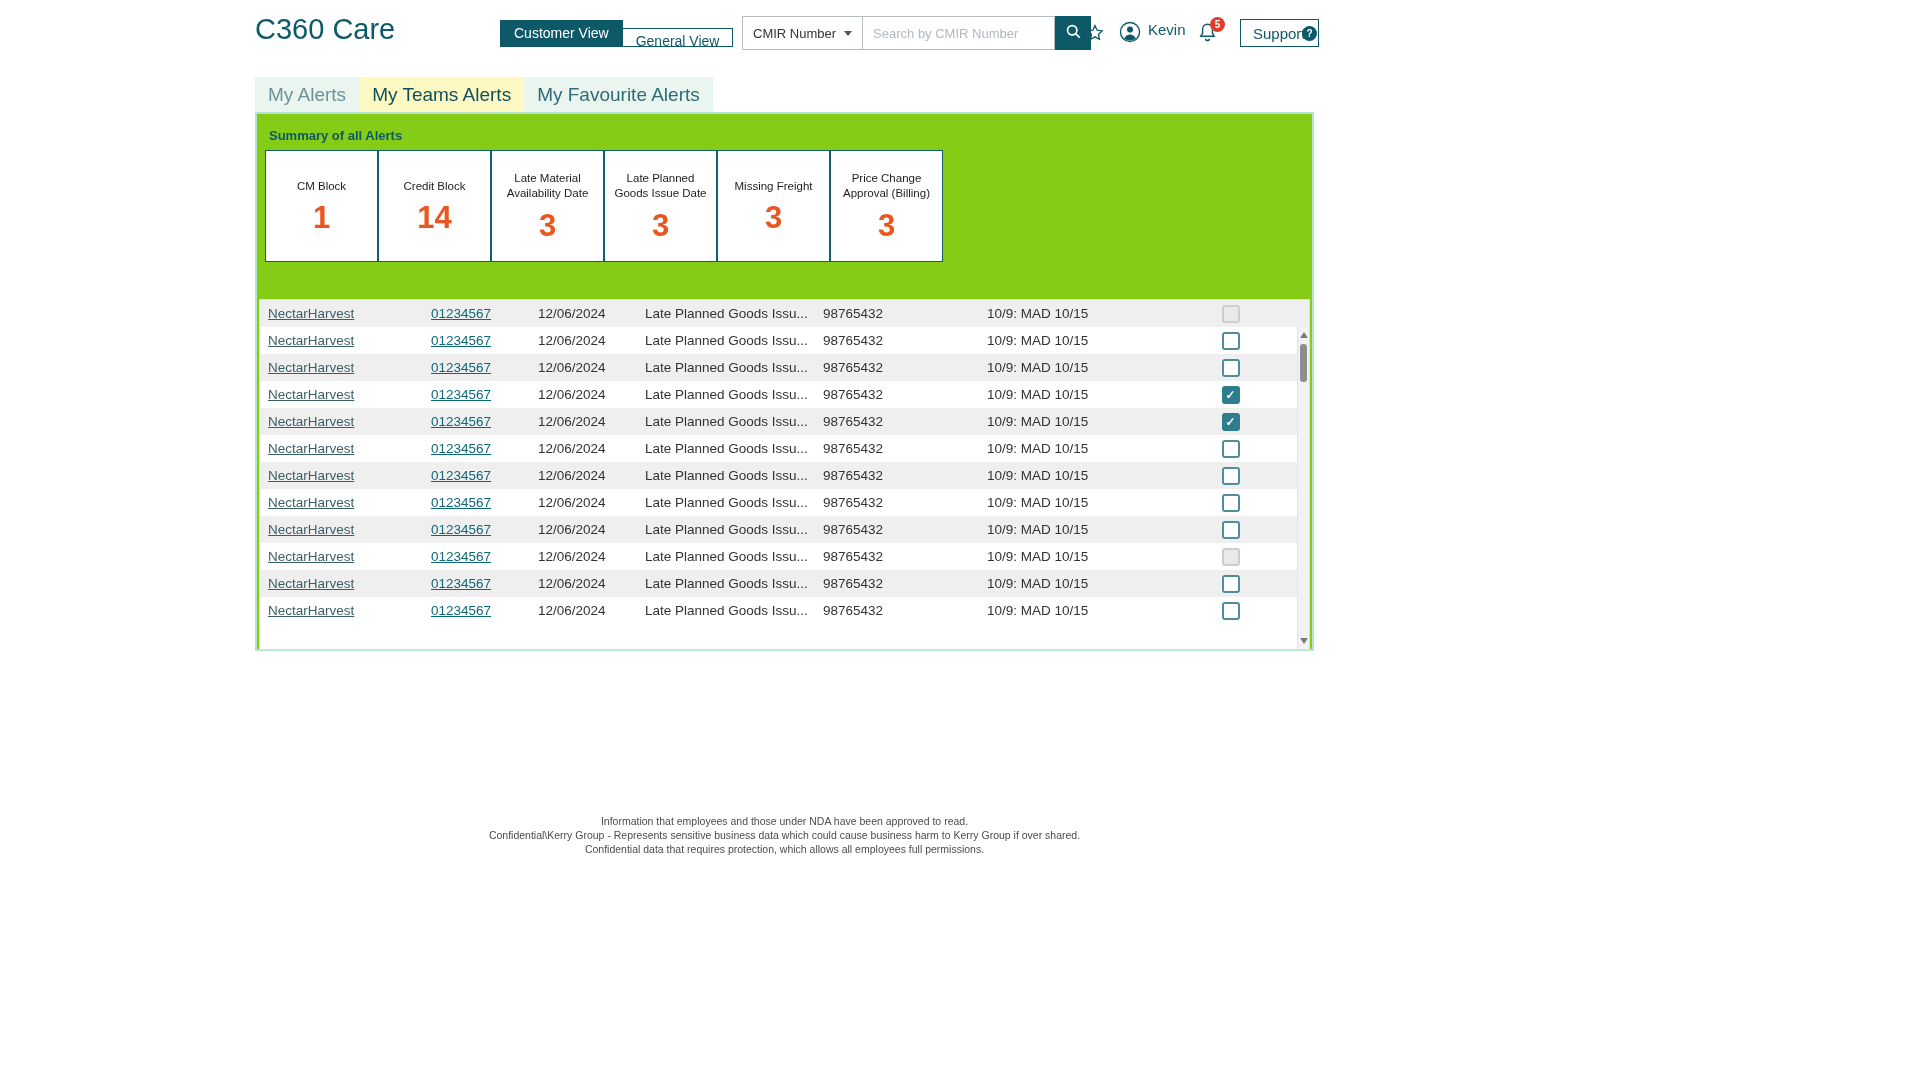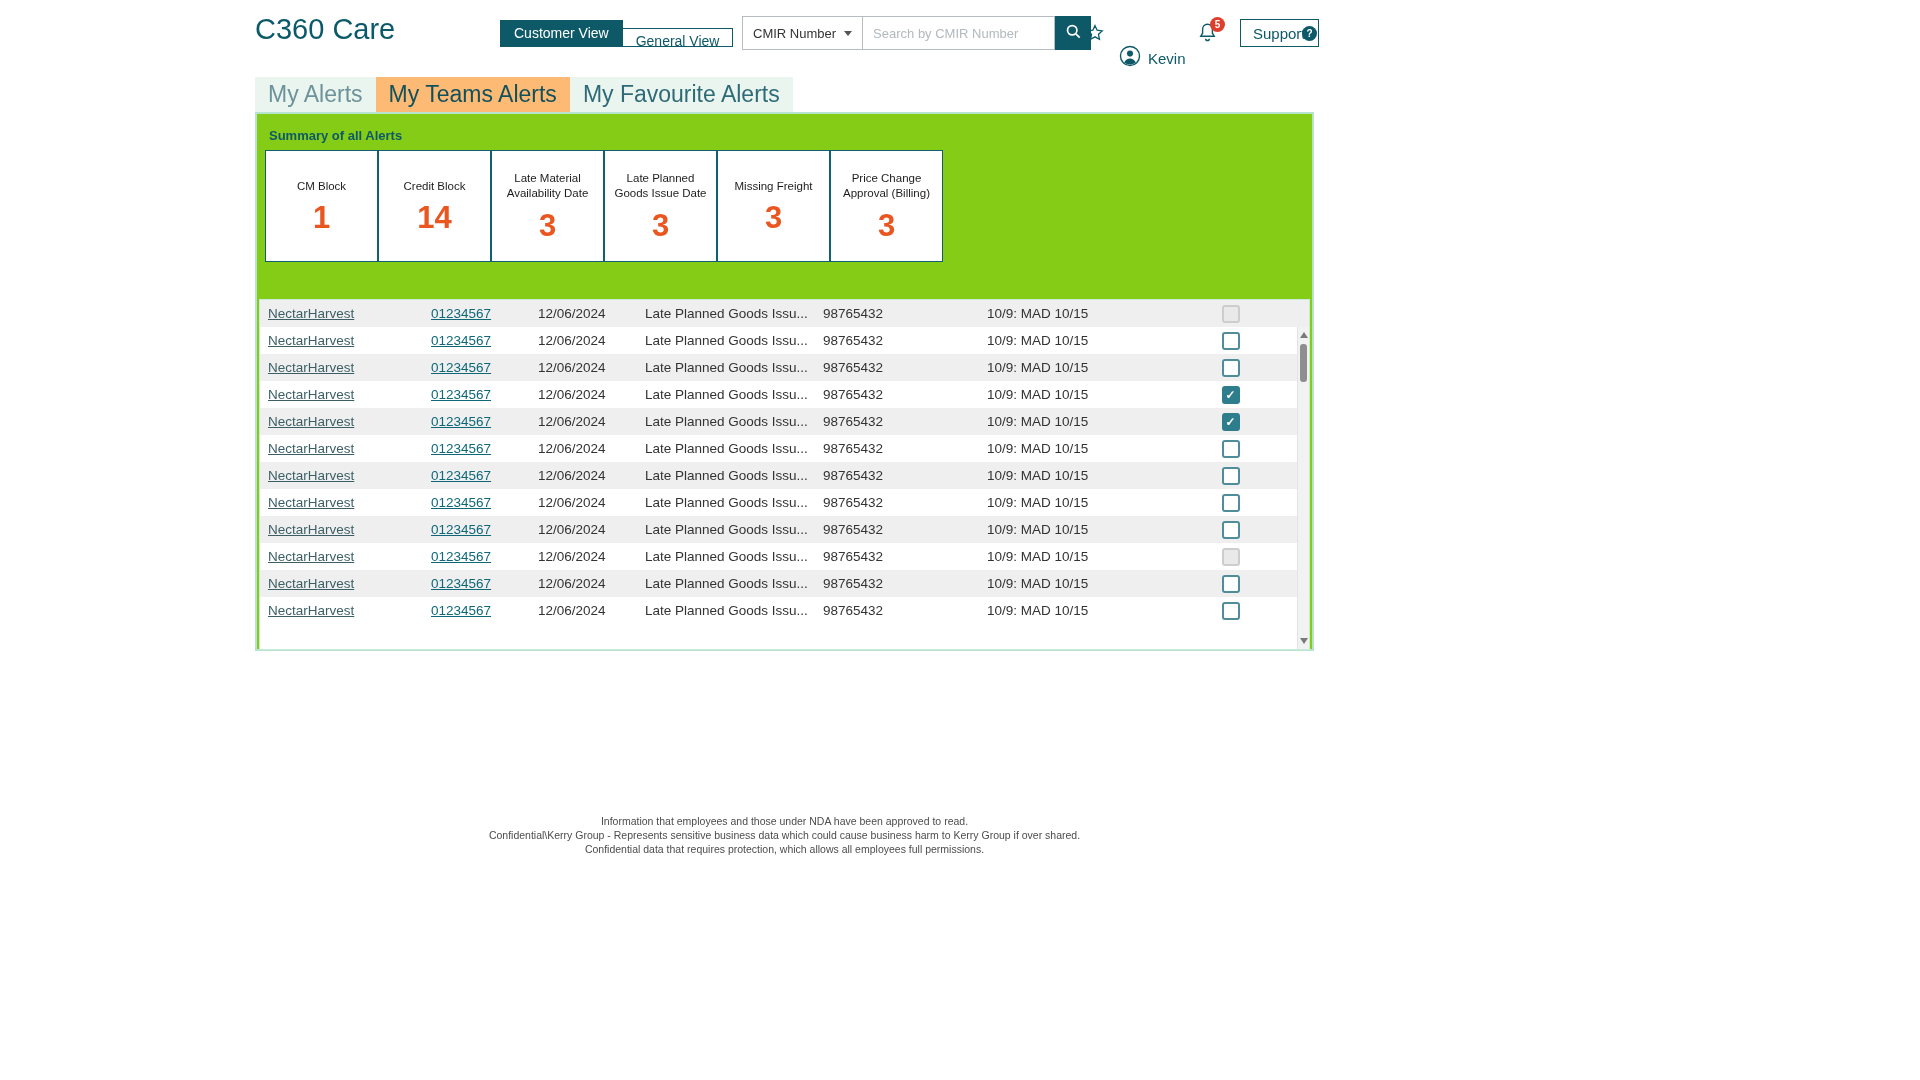--- a/index.html
+++ b/index.html
@@ -27,21 +27,21 @@
   }
   .caret-down { width: 0; height: 0; border-left: 4px solid transparent; border-right: 4px solid transparent; border-top: 5px solid #555; }
   .search-input {
     width: 192px; border: 1px solid #b6bcc1; border-left: none; padding: 12px 10px;
     font-size: 13px; color: #333; outline: none; font-family: inherit;
   }
   .search-input::placeholder { color: #b3b9bd; }
   .search-btn { width: 36px; background: #0d5968; border: none; display: flex; align-items: center; justify-content: center; cursor: pointer; }
 
   .star-wrap { position: absolute; left: 1085px; top: 23px; cursor: pointer; }
-  .user-wrap { position: absolute; left: 1119px; top: 21px; display: flex; align-items: center; gap: 7px; cursor: pointer; margin-top: 24px; }
+  .user-wrap { position: absolute; left: 1119px; top: 21px; display: flex; gap: 7px; cursor: pointer; }
   .user-name { font-size: 15px; color: #0d5968; }
   .bell-wrap { position: absolute; left: 1197px; top: 21px; cursor: pointer; }
   .badge {
     position: absolute; left: 13px; top: -4px; min-width: 15px; height: 15px; padding: 0 3px;
     border-radius: 8px; background: #e03e2d; color: #fff; font-size: 10px; font-weight: 700;
     display: flex; align-items: center; justify-content: center;
   }
   .support-btn {
     position: absolute; left: 1240px; top: 19px; height: 28px; padding: 0 12px;
     border: 1px solid #0d5968; background: #fff; color: #0d5968; font-size: 15px;
@@ -49,24 +49,24 @@
   }
   .help-icon {
     position: absolute; left: 1302px; top: 26px; width: 15px; height: 15px; border-radius: 50%;
     background: #0d5968; color: #fff; font-size: 10px; font-weight: 700;
     display: flex; align-items: center; justify-content: center; cursor: pointer;
   }
 
   
   .tabs { position: absolute; left: 255px; top: 77px; display: flex; height: 35px; }
   .tab {
-    display: flex; align-items: center; padding: 0 13px; font-size: 23px;
+    display: flex; align-items: center; padding: 0 13px; font-size: 19px;
     background: #e9f5ee; color: #6d929a; cursor: pointer; white-space: nowrap;
   }
-  .tab.active { background: #fdba74; color: #11505d; }
+  .tab.active { background: #fef9c3; color: #11505d; }
   .tab.tab-fav { color: #2f6b77; }
 
   
   .panel { position: absolute; left: 255px; top: 112px; width: 1059px; height: 539px; border: 2px solid #b7e4ce; background: #84cc16; }
   .summary-title { position: absolute; left: 12px; top: 14px; font-size: 13px; font-weight: 700; color: #0d5968; }
   .cards { position: absolute; left: 8px; top: 36px; display: flex; }
   .card {
     width: 113px; height: 112px; border: 1px solid #11606f; background: #fff;
     display: flex; flex-direction: column; align-items: center; justify-content: center;
     gap: 9px; text-align: center; padding: 4px; cursor: pointer;

